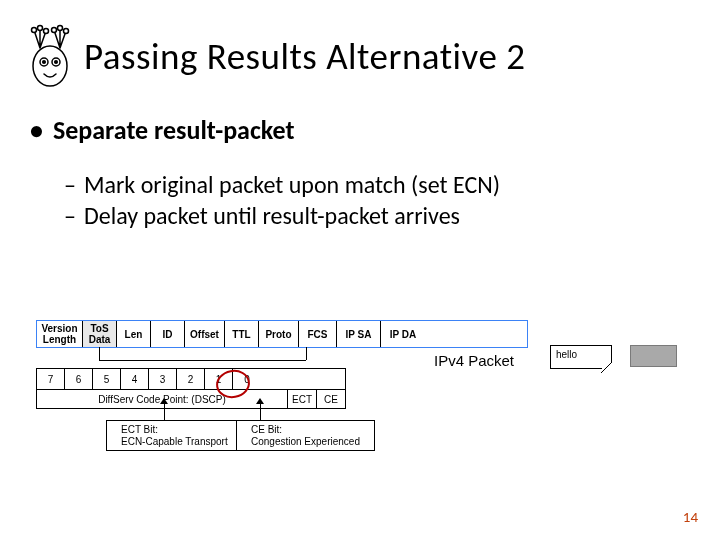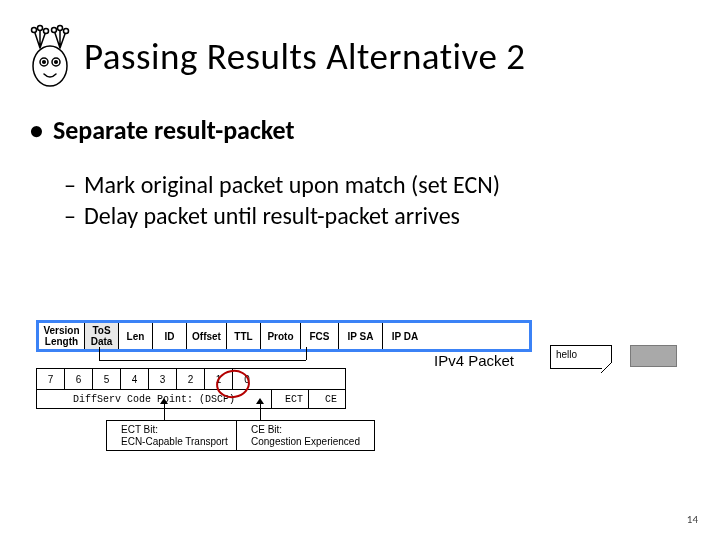--- a/index.html
+++ b/index.html
@@ -48,21 +48,21 @@
   .b2 .dash { margin-right: 8px; }
   .diagram-area {
     position: absolute;
     left: 36px;
     top: 320px;
     width: 650px;
     height: 150px;
   }
   .row1 {
     display: flex;
-    border: 3px solid #3b82f6;
+    border: 1px solid #3b82f6;
   }
   .cell {
     border-right: 1px solid #000;
     font-family: Arial, sans-serif;
     font-size: 10px;
     font-weight: 700;
     padding: 4px 6px;
     text-align: center;
     white-space: pre;
     display: flex;
@@ -80,23 +80,22 @@
     display: flex;
     border: 1px solid #000;
   }
   .row2 .cell { height: 20px; font-weight: 400; width: 28px; }
   .row2 .cell.lab { font-weight: 400; }
   .row3 {
     border: 1px solid #000;
     border-top: none;
     display: flex;
     height: 18px;
-    font-family: Liberation Mono, monospace;
-    font-size: 10px;
-    gap: 8px;
+    font-family: Liberation Sans, sans-serif;
+    font-size: 10px;
   }
   .row3 .dscp {
     flex: 1;
     border-right: 1px solid #000;
     display:flex;align-items:center;justify-content:center;
   }
   .row3 .ect { width: 28px; border-right:1px solid #000; display:flex;align-items:center;justify-content:center;}
   .row3 .ce  { width: 28px; display:flex;align-items:center;justify-content:center;}
   .ect-circle {
     position: absolute;
@@ -163,22 +162,22 @@
     top: 345px;
     width: 45px;
     height: 20px;
     background: #a9a9a9;
     border: 1px solid #7a7a7a;
   }
   .page-num {
     position: absolute;
     right: 22px;
     bottom: 14px;
-    font-size: 11px;
-    color: #404040;
+    font-size: 15px;
+    color: #c2410c;
     font-family: Calibri, Arial, sans-serif;
   }
 </style>
 </head>
 <body>
 
 <div class="title-row">
   <svg class="mascot" viewBox="0 0 60 72">
     <g stroke="#000" fill="#fff" stroke-width="1.5" stroke-linecap="round" stroke-linejoin="round">
       <ellipse cx="30" cy="48" rx="17" ry="20"></ellipse>

